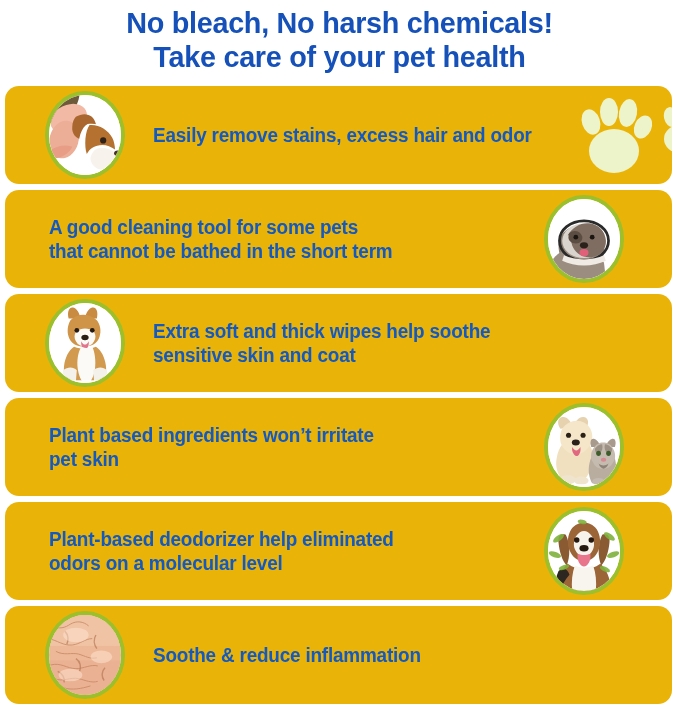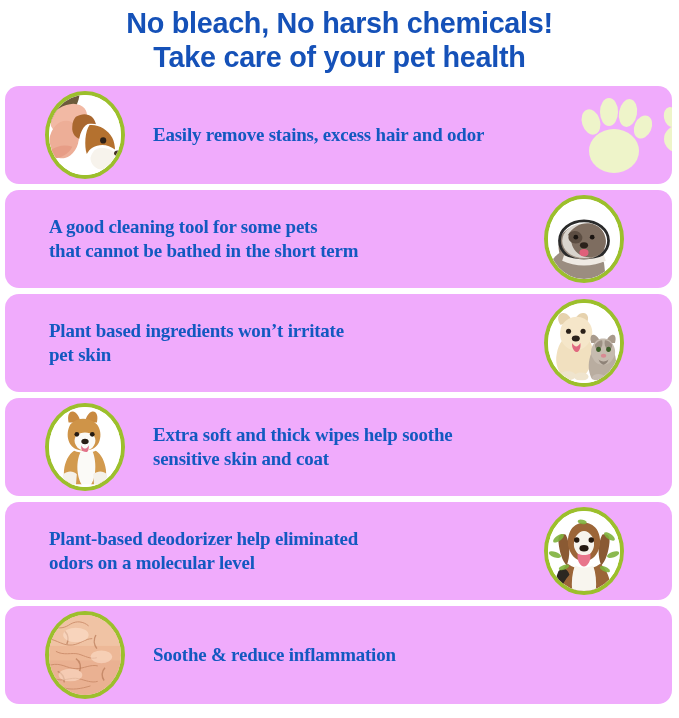--- a/index.html
+++ b/index.html
@@ -45,27 +45,26 @@
     position: absolute;
     left: 0;
     top: 86px;
     width: 679px;
   }
 
   .row {
     position: relative;
     margin: 0 7px 6px 5px;
     height: 98px;
-    background: #f0abfc;
+    background: #eab308;
     border-radius: 14px;
     display: flex;
     align-items: center;
     overflow: hidden;
     box-sizing: border-box;
-    font-family: Liberation Serif, serif;
   }
   .row.img-right {
     flex-direction: row-reverse;
   }
 
   
   .thumb {
     flex: 0 0 auto;
     width: 80px;
     height: 88px;
@@ -169,20 +168,43 @@
           <circle cx="49" cy="42" r="2.6" fill="#1b1511"></circle>
           <ellipse cx="40" cy="51" rx="4.5" ry="3.4" fill="#2a211b"></ellipse>
           <ellipse cx="40" cy="59" rx="5" ry="4" fill="#e0607a"></ellipse>
           <path d="M18 62c12 6 32 6 44 0l2 6c-14 7-34 7-48 0Z" fill="#efeae3"></path>
         </svg>
       </div>
       <div class="row-text">A good cleaning tool for some pets
 that cannot be bathed in the short term</div>
     </div>
 
+    <div class="row">
+      <div class="thumb">
+        <svg viewBox="0 0 80 88" preserveAspectRatio="xMidYMid slice" aria-hidden="true">
+          <rect x="0" y="0" width="80" height="88" fill="#ffffff"></rect>
+          <path d="M22 17c-2-8 1-13 5-12 4 1 7 6 8 12Z" fill="#c98a41"></path>
+          <path d="M53 17c2-8-1-13-5-12-4 1-7 6-8 12Z" fill="#c98a41"></path>
+          <path d="M24 19c4-4 9-6 14-6s11 2 15 6c4 5 5 12 3 18-2 7-9 11-17 11s-15-4-17-11c-2-6-1-13 2-18Z" fill="#cf9448"></path>
+          <path d="M30 32c3-3 7-4 10-4s7 1 10 4c2 3 2 7 0 10-2 4-6 6-10 6s-8-2-10-6c-2-3-2-7 0-10Z" fill="#fbfaf7"></path>
+          <circle cx="31" cy="30" r="2.6" fill="#241a12"></circle>
+          <circle cx="48" cy="30" r="2.6" fill="#241a12"></circle>
+          <ellipse cx="40" cy="38" rx="4" ry="3" fill="#2a1f16"></ellipse>
+          <path d="M36 42c2 5 6 5 8 0 1 5-2 9-4 9s-5-4-4-9Z" fill="#e2748b"></path>
+          <path d="M28 48c8 3 16 3 24 0 6 4 10 12 11 21 1 8-1 14-4 17H21c-3-3-5-9-4-17 1-9 5-17 11-21Z" fill="#d29a4e"></path>
+          <path d="M36 48c5 2 9 2 12 0 3 6 4 16 3 24-1 7-3 12-5 14h-9c-2-2-4-7-5-14-1-8 0-18 4-24Z" fill="#fbfaf7"></path>
+          <path d="M16 74c5-4 11-4 15 0l-1 12H18c-3-3-3-8-2-12Z" fill="#f4f1ea"></path>
+          <path d="M49 74c5-4 11-4 15 0 1 4 1 9-2 12H50Z" fill="#f4f1ea"></path>
+          <rect x="0" y="85" width="80" height="3" fill="#ffffff"></rect>
+        </svg>
+      </div>
+      <div class="row-text">Extra soft and thick wipes help soothe
+sensitive skin and coat</div>
+    </div>
+
     <div class="row img-right">
       <div class="thumb">
         <svg viewBox="0 0 80 88" preserveAspectRatio="xMidYMid slice" aria-hidden="true">
           <rect x="0" y="0" width="80" height="88" fill="#ffffff"></rect>
 
           <path d="M10 56c2-12 8-20 18-22 10-2 18 4 21 14 3 11-1 24-9 32H16c-5-6-8-15-6-24Z" fill="#f1e0bf"></path>
           <path d="M14 24c-4-6-3-12 2-13 5-1 10 4 11 11Z" fill="#e6d2ae"></path>
           <path d="M42 24c4-6 3-12-2-13-5-1-10 4-11 11Z" fill="#e6d2ae"></path>
           <path d="M16 24c4-6 10-9 16-9s12 3 15 9c3 6 3 14-1 19-4 6-9 9-15 9s-12-3-15-9c-3-5-3-13 0-19Z" fill="#f5e6c9"></path>
           <circle cx="23" cy="31" r="2.8" fill="#2a2018"></circle>
@@ -202,43 +224,20 @@
           <ellipse cx="67" cy="51" rx="2.6" ry="3" fill="#3d5e2a"></ellipse>
           <ellipse cx="61.5" cy="58" rx="3" ry="2.2" fill="#d88a93"></ellipse>
           <path d="M56 62c2 3 9 3 11 0-1 4-4 6-5.5 6S57 66 56 62Z" fill="#8e8277"></path>
           <ellipse cx="56" cy="82" rx="7" ry="4" fill="#c5bab0"></ellipse>
           <ellipse cx="69" cy="82" rx="7" ry="4" fill="#c5bab0"></ellipse>
           <rect x="0" y="85" width="80" height="3" fill="#ffffff"></rect>
         </svg>
       </div>
       <div class="row-text">Plant based ingredients won’t irritate
 pet skin</div>
-    </div>
-
-    <div class="row">
-      <div class="thumb">
-        <svg viewBox="0 0 80 88" preserveAspectRatio="xMidYMid slice" aria-hidden="true">
-          <rect x="0" y="0" width="80" height="88" fill="#ffffff"></rect>
-          <path d="M22 17c-2-8 1-13 5-12 4 1 7 6 8 12Z" fill="#c98a41"></path>
-          <path d="M53 17c2-8-1-13-5-12-4 1-7 6-8 12Z" fill="#c98a41"></path>
-          <path d="M24 19c4-4 9-6 14-6s11 2 15 6c4 5 5 12 3 18-2 7-9 11-17 11s-15-4-17-11c-2-6-1-13 2-18Z" fill="#cf9448"></path>
-          <path d="M30 32c3-3 7-4 10-4s7 1 10 4c2 3 2 7 0 10-2 4-6 6-10 6s-8-2-10-6c-2-3-2-7 0-10Z" fill="#fbfaf7"></path>
-          <circle cx="31" cy="30" r="2.6" fill="#241a12"></circle>
-          <circle cx="48" cy="30" r="2.6" fill="#241a12"></circle>
-          <ellipse cx="40" cy="38" rx="4" ry="3" fill="#2a1f16"></ellipse>
-          <path d="M36 42c2 5 6 5 8 0 1 5-2 9-4 9s-5-4-4-9Z" fill="#e2748b"></path>
-          <path d="M28 48c8 3 16 3 24 0 6 4 10 12 11 21 1 8-1 14-4 17H21c-3-3-5-9-4-17 1-9 5-17 11-21Z" fill="#d29a4e"></path>
-          <path d="M36 48c5 2 9 2 12 0 3 6 4 16 3 24-1 7-3 12-5 14h-9c-2-2-4-7-5-14-1-8 0-18 4-24Z" fill="#fbfaf7"></path>
-          <path d="M16 74c5-4 11-4 15 0l-1 12H18c-3-3-3-8-2-12Z" fill="#f4f1ea"></path>
-          <path d="M49 74c5-4 11-4 15 0 1 4 1 9-2 12H50Z" fill="#f4f1ea"></path>
-          <rect x="0" y="85" width="80" height="3" fill="#ffffff"></rect>
-        </svg>
-      </div>
-      <div class="row-text">Extra soft and thick wipes help soothe
-sensitive skin and coat</div>
     </div>
 
     <div class="row img-right">
       <div class="thumb">
         <svg viewBox="0 0 80 88" preserveAspectRatio="xMidYMid slice" aria-hidden="true">
           <rect x="0" y="0" width="80" height="88" fill="#ffffff"></rect>
           <path d="M20 26c-6-2-9 2-8 9 1 10 4 20 9 25 4-10 4-24-1-34Z" fill="#8a5a33"></path>
           <path d="M60 26c6-2 9 2 8 9-1 10-4 20-9 25-4-10-4-24 1-34Z" fill="#8a5a33"></path>
           <path d="M26 20c4-5 9-7 14-7s10 2 14 7c4 6 5 16 2 23-3 8-9 12-16 12s-13-4-16-12c-3-7-2-17 2-23Z" fill="#9c6538"></path>
           <path d="M31 28c3-4 6-6 9-6s6 2 9 6c2 4 3 10 1 14-2 5-6 8-10 8s-8-3-10-8c-2-4-1-10 1-14Z" fill="#f7f3ec"></path>

